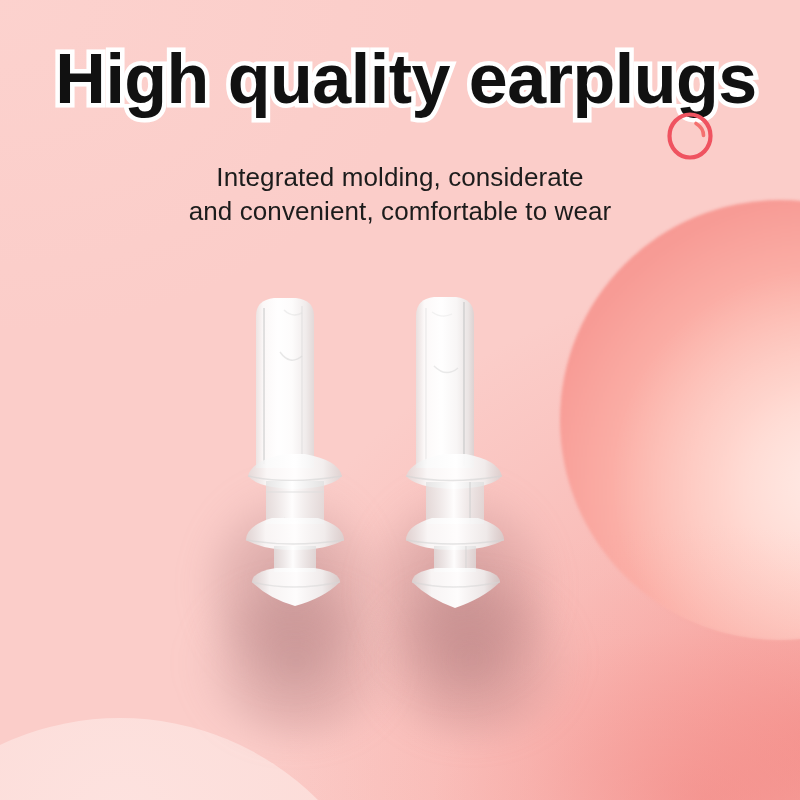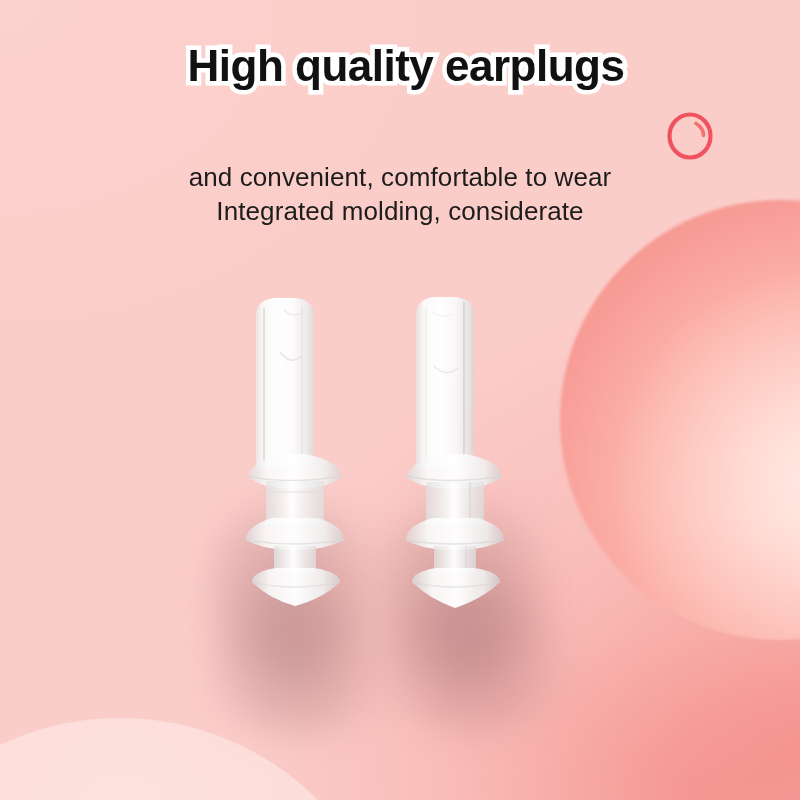--- a/index.html
+++ b/index.html
@@ -65,21 +65,21 @@
     background: radial-gradient(75% 48% at 88% 100%, rgba(240,116,111,0.38) 0%, rgba(247,165,160,0.14) 45%, rgba(251,205,201,0) 72%);
   }
 
   
   .headline {
     position: absolute;
     left: 0;
     right: 0;
     top: 44px;
     text-align: center;
-    font-size: 44px;
+    font-size: 70px;
     line-height: 1;
     font-weight: 700;
     letter-spacing: -0.5px;
     color: #111111;
     -webkit-text-stroke: 9px #ffffff;
     paint-order: stroke fill;
     text-shadow:
        0 0 0 #ffffff,
        3px 3px 0 rgba(255,255,255,0.9);
     white-space: nowrap;
@@ -140,22 +140,22 @@
   <div class="bg-warm-wash"></div>
 
   <div class="bg-sphere-right"></div>
   <div class="bg-sphere-right-glow"></div>
   <div class="bg-vignette-bottom"></div>
   <div class="bg-circle-bottom-left"></div>
 
   <div class="headline">High quality earplugs</div>
 
   <div class="subtitle">
+    <span>Integrated molding, considerate</span>
     <span>and convenient, comfortable to wear</span>
-    <span>Integrated molding, considerate</span>
   </div>
 
   <svg class="bubble-ring" viewBox="0 0 48 50">
     <ellipse cx="24" cy="25" rx="20.5" ry="21.5" fill="none" stroke="#ef5360" stroke-width="4.2"></ellipse>
     <path d="M30 12.5 C35 15.5 37.5 20 37.5 24.5" fill="none" stroke="#f4716f" stroke-width="3.6" stroke-linecap="round"></path>
   </svg>
 
   <div class="stage">
 
     <div class="plug-shadow s-left-main"></div>

